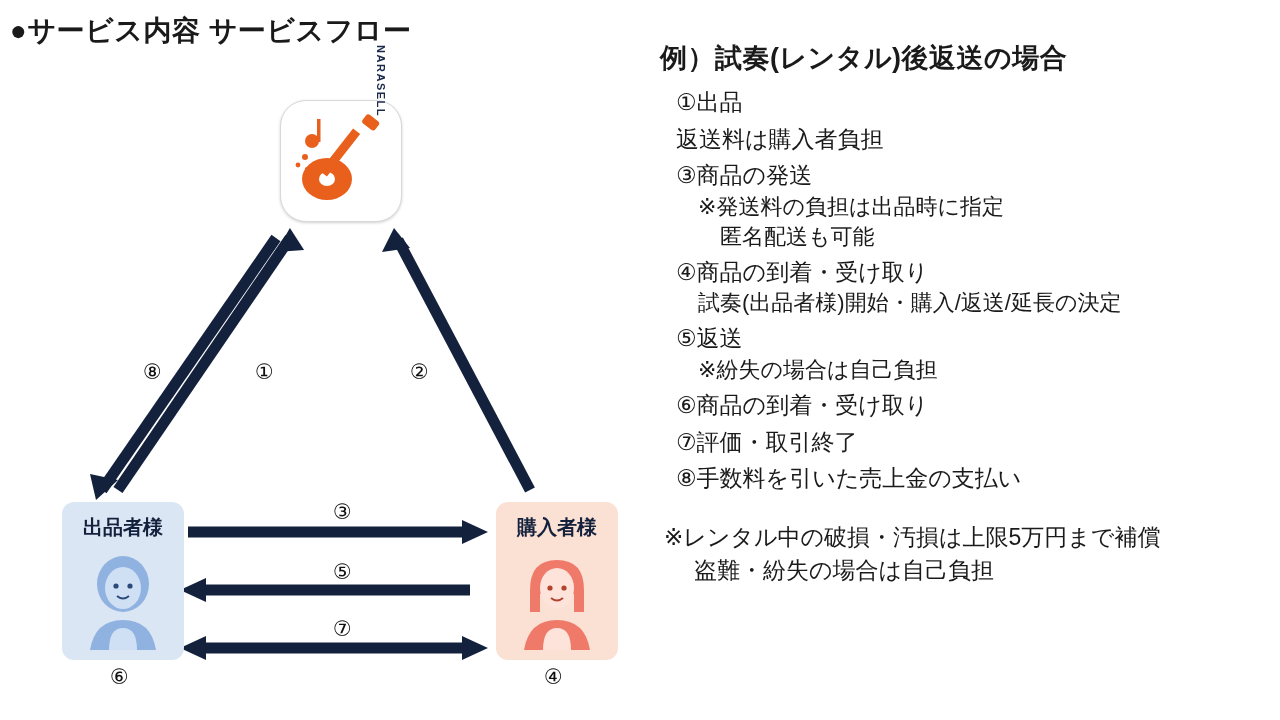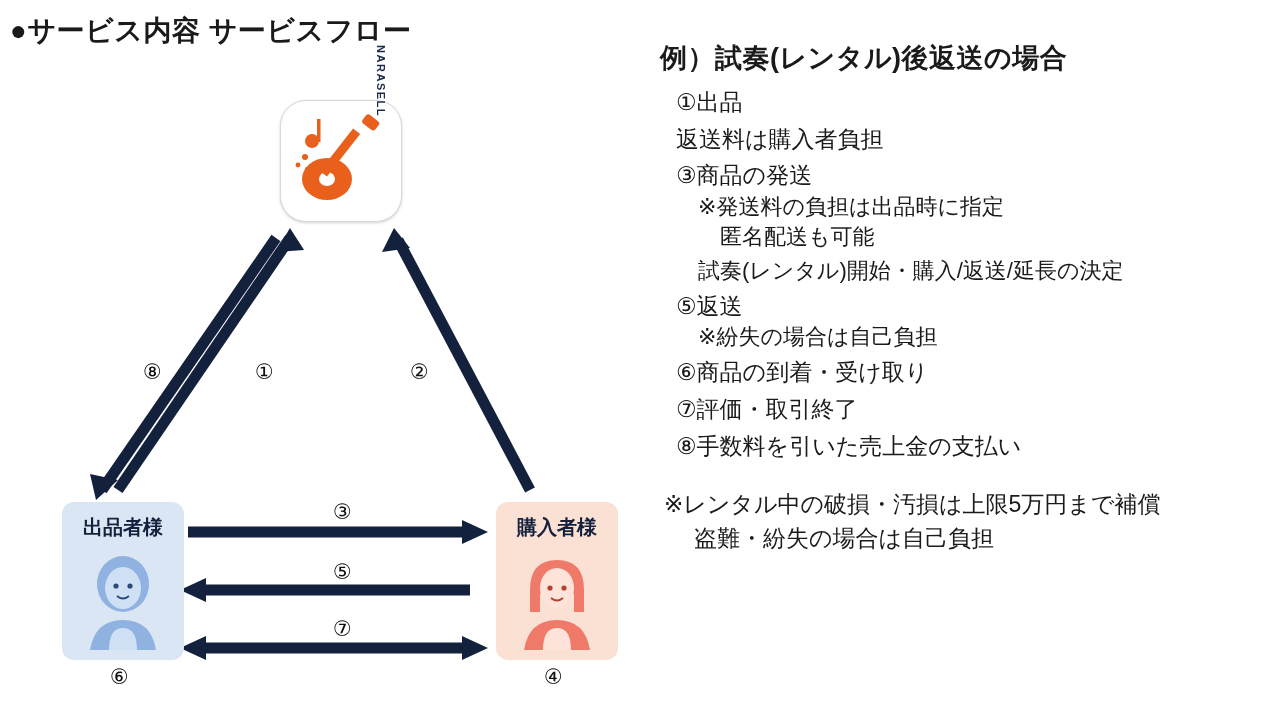--- a/index.html
+++ b/index.html
@@ -294,21 +294,22 @@
       </li>
       <li>
         <span>返送料は購入者負担</span>
       </li>
       <li>
         <span>③商品の発送</span>
         <span class="sub">※発送料の負担は出品時に指定</span>
         <span class="sub indent2">匿名配送も可能</span>
       </li>
       <li>
-        <span class="sub">試奏(レンタル)開始・購入/返送/延長の決定</span>
+        <span>④商品の到着・受け取り</span>
+        <span class="sub">試奏(出品者様)開始・購入/返送/延長の決定</span>
       </li>
       <li>
         <span>⑤返送</span>
         <span class="sub">※紛失の場合は自己負担</span>
       </li>
       <li>
         <span>⑥商品の到着・受け取り</span>
       </li>
       <li>
         <span>⑦評価・取引終了</span>

